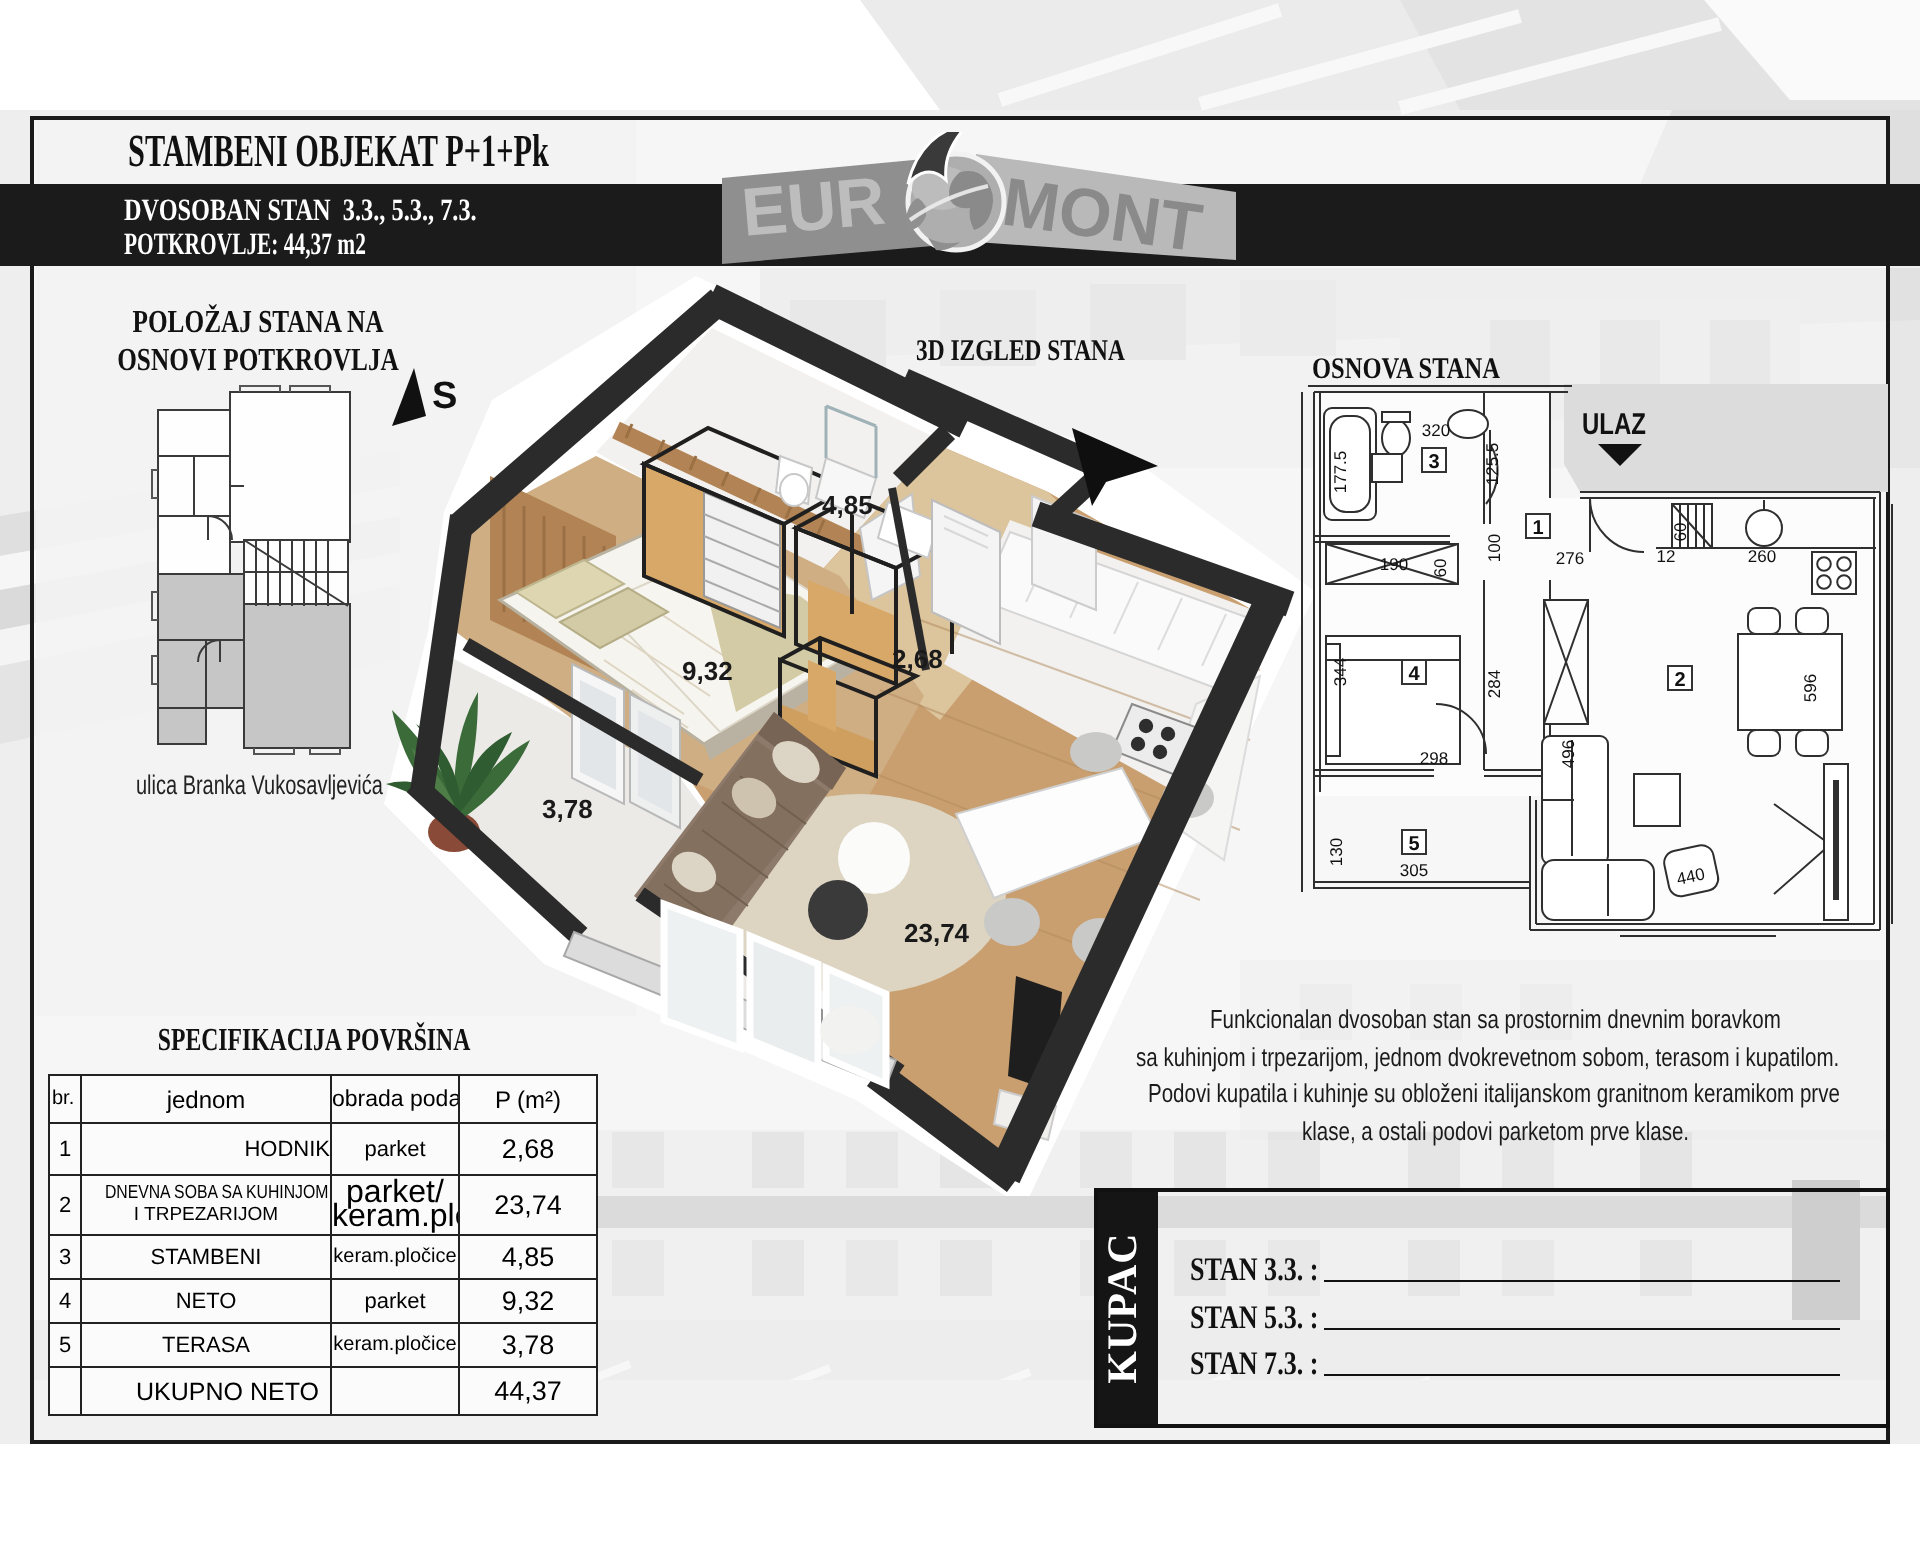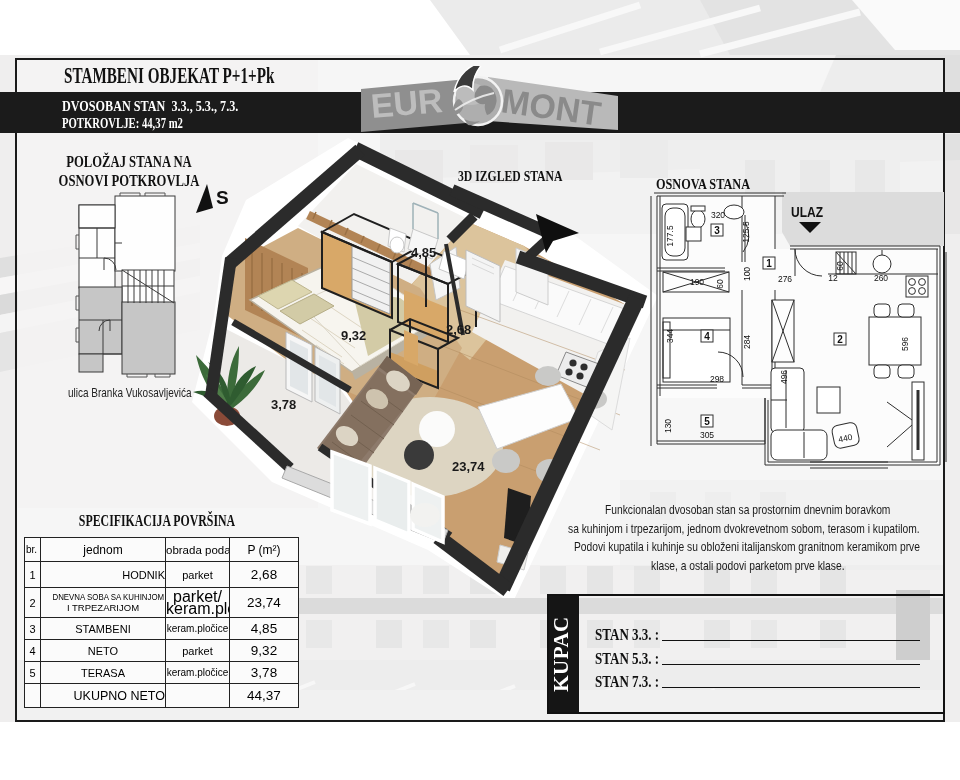--- a/index.html
+++ b/index.html
@@ -523,21 +523,21 @@
 
   <tr style="height:22px;">
     <td style="border:1.5px solid #222;font-size:11px;text-align:center;">5</td>
     <td style="border:1.5px solid #222;font-size:11px;text-align:center;">TERASA</td>
     <td style="border:1.5px solid #222;font-size:10px;text-align:center;">keram.pločice</td>
     <td style="border:1.5px solid #222;font-size:13.5px;text-align:center;">3,78</td>
   </tr>
 
   <tr style="height:24px;">
     <td style="border:1.5px solid #222;"></td>
-    <td style="border:1.5px solid #222;font-size:12.5px;text-align:right;">UKUPNO NETO</td>
+    <td style="border:1.5px solid #222;font-size:12.5px;text-align:left;padding-left:27px;">UKUPNO NETO</td>
     <td style="border:1.5px solid #222;"></td>
     <td style="border:1.5px solid #222;font-size:13.5px;text-align:center;margin-top:21px;">44,37</td>
   </tr>
 </tbody>
   </table>
 
 <div class="abs" style="left:605px;top:502px;font-size:13px;color:#1a1a1a;transform:scaleX(0.79);transform-origin:0 0;white-space:nowrap;">Funkcionalan dvosoban stan sa prostornim dnevnim boravkom</div>
 <div class="abs" style="left:568px;top:520.5px;font-size:13px;color:#1a1a1a;transform:scaleX(0.79);transform-origin:0 0;white-space:nowrap;">sa kuhinjom i trpezarijom, jednom dvokrevetnom sobom, terasom i kupatilom.</div>
 <div class="abs" style="left:574px;top:539px;font-size:13px;color:#1a1a1a;transform:scaleX(0.79);transform-origin:0 0;white-space:nowrap;">Podovi kupatila i kuhinje su obloženi italijanskom granitnom keramikom prve</div>
 <div class="abs" style="left:651px;top:557.5px;font-size:13px;color:#1a1a1a;transform:scaleX(0.79);transform-origin:0 0;white-space:nowrap;">klase, a ostali podovi parketom prve klase.</div>

